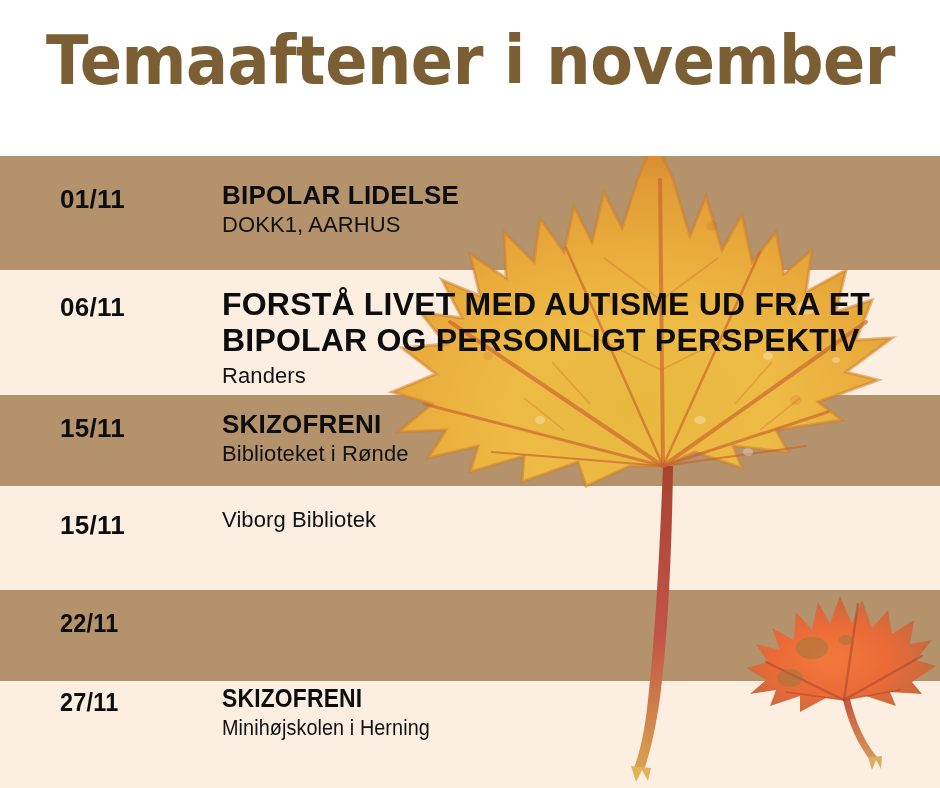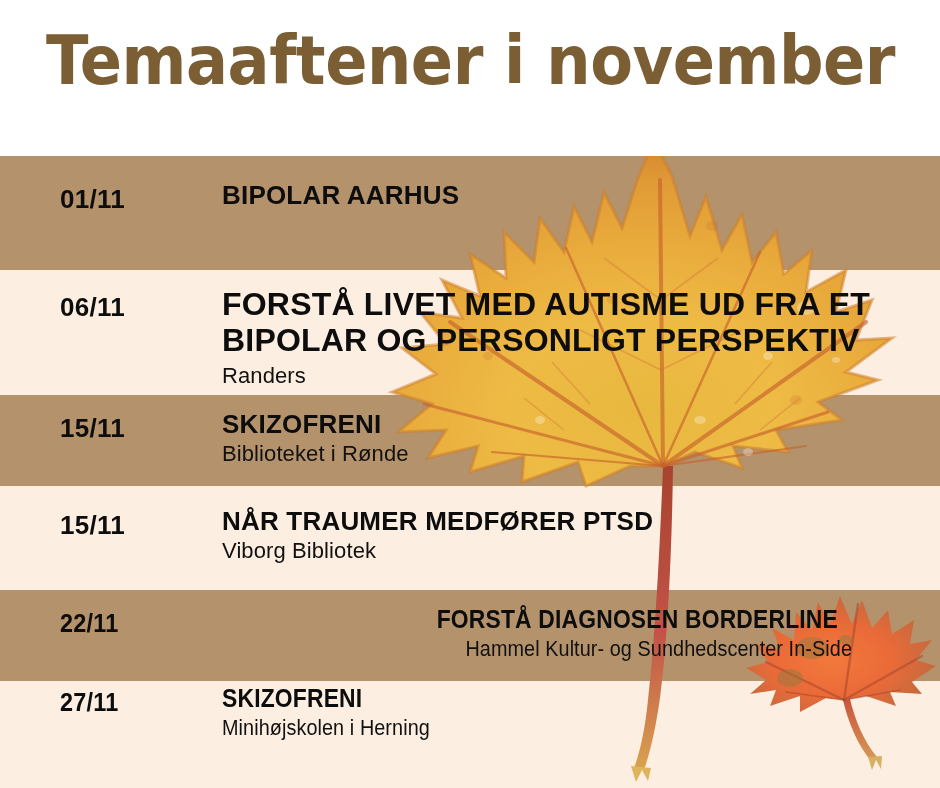--- a/index.html
+++ b/index.html
@@ -259,21 +259,22 @@
 
   <div class="header">
     <div class="poster-title">Temaaftener i november</div>
   </div>
 
   <div class="text-layer">
 
     <div class="entry" style="top:0px;height:114px;">
       <div class="date" style="top:28px;">01/11</div>
       <div class="info" style="top:24px;">
-        <p class="ev-title">BIPOLAR AARHUS</p>
+        <p class="ev-title">BIPOLAR LIDELSE</p>
+        <p class="ev-venue">DOKK1, AARHUS</p>
       </div>
     </div>
 
     <div class="entry" style="top:114px;height:125px;">
       <div class="date" style="top:22px;">06/11</div>
       <div class="info wide2" style="top:16px;">
         <p class="ev-title">FORSTÅ LIVET MED AUTISME UD FRA ET</p>
         <p class="ev-title">BIPOLAR OG PERSONLIGT PERSPEKTIV</p>
         <p class="ev-venue" style="margin-top:4px;">Randers</p>
       </div>
@@ -283,31 +284,26 @@
       <div class="date" style="top:18px;">15/11</div>
       <div class="info" style="top:14px;">
         <p class="ev-title">SKIZOFRENI</p>
         <p class="ev-venue">Biblioteket i Rønde</p>
       </div>
     </div>
 
     <div class="entry" style="top:330px;height:104px;">
       <div class="date" style="top:24px;">15/11</div>
       <div class="info" style="top:20px;">
-        <p class="ev-title">NÅR TRAUMER MEDFØRER PTSD</p>
         <p class="ev-venue">Viborg Bibliotek</p>
       </div>
     </div>
 
     <div class="entry cond" style="top:434px;height:91px;text-align:right;">
       <div class="date" style="top:18px;">22/11</div>
-      <div class="info" style="top:14px;">
-        <p class="ev-title">FORSTÅ DIAGNOSEN BORDERLINE</p>
-        <p class="ev-venue">Hammel Kultur- og Sundhedscenter In-Side</p>
-      </div>
     </div>
 
     <div class="entry cond" style="top:509px;height:107px;">
       <div class="date" style="top:22px;">27/11</div>
       <div class="info" style="top:18px;">
         <p class="ev-title">SKIZOFRENI</p>
         <p class="ev-venue">Minihøjskolen i Herning</p>
       </div>
     </div>
 

